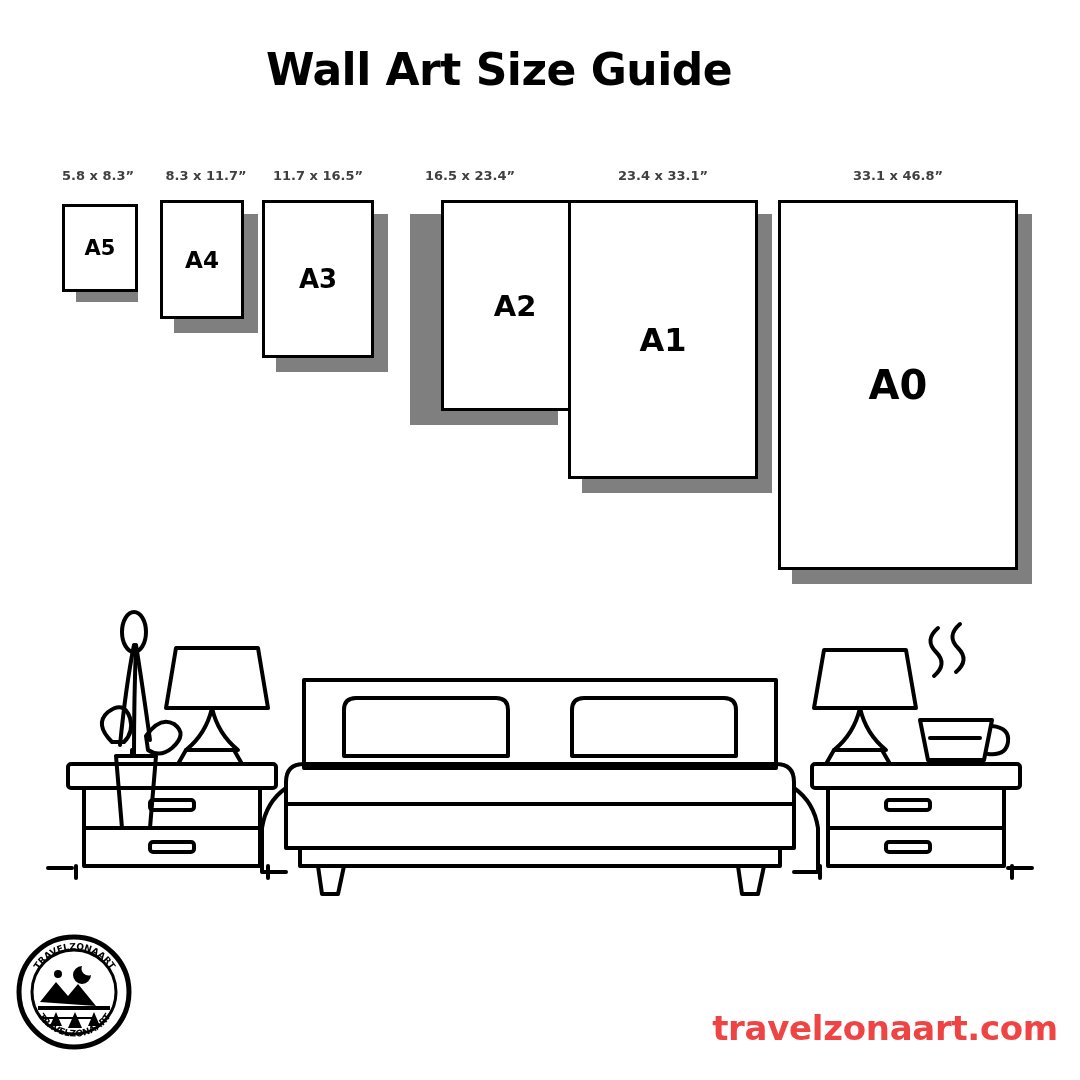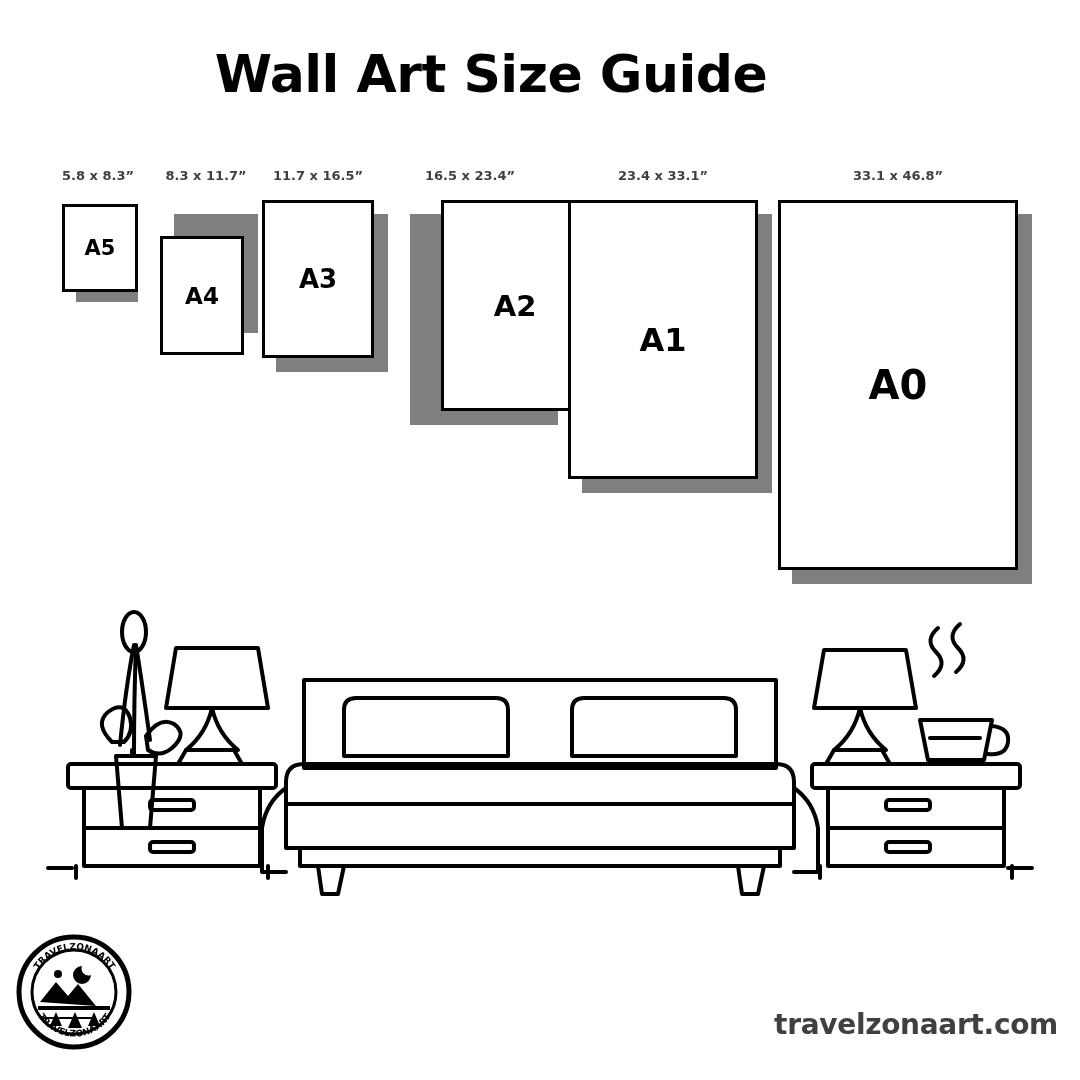--- a/index.html
+++ b/index.html
@@ -11,24 +11,24 @@
     width: 1080px;
     height: 1080px;
     position: relative;
     font-family: "DejaVu Sans", sans-serif;
     overflow: hidden;
   }
 
   .page-title {
     position: absolute;
     top: 44px;
-    left: 0;
+    left: 8px;
     width: 982px;
     text-align: center;
-    font-size: 52px;
+    font-size: 44px;
     font-weight: bold;
     letter-spacing: -0.5px;
     color: #000;
     font-family: "DejaVu Sans", sans-serif;
   }
 
   
   .frames {
     position: absolute;
     left: 0;
@@ -82,43 +82,43 @@
     position: absolute;
     left: 12px;
     top: 930px;
     width: 125px;
     height: 125px;
   }
   .site-url {
     position: absolute;
     right: 22px;
     top: 1008px;
-    font-size: 28px;
-    font-weight: bold;
-    color: #404040;
+    font-size: 34px;
+    font-weight: bold;
+    color: #ef4444;
     letter-spacing: -0.3px;
   }
 </style>
 </head>
 <body>
 
 <div class="page-title">Wall Art Size Guide</div>
 
 <div class="frames">
     <div class="frame-group" style="left: 62px; top: 168px; width: 62px; height: 134px;">
       <div class="frame-dim" style="top: 0px;">5.8 x 8.3”</div>
       <div class="frame-shadow" style="left: 14px; top: 46px; width: 62px; height: 88px;"></div>
       <div class="frame-box" style="left: 0px; top: 36px; width: 76px; height: 88px;">
         <span class="frame-label" style="font-size: 21px;">A5</span>
       </div>
     </div>
     <div class="frame-group" style="left: 160px; top: 168px; width: 92px; height: 165px;">
       <div class="frame-dim" style="top: 0px;">8.3 x 11.7”</div>
       <div class="frame-shadow" style="left: 14px; top: 46px; width: 84px; height: 119px;"></div>
-      <div class="frame-box" style="left: 0px; top: 32px; width: 84px; height: 119px; margin-top: 36px;">
+      <div class="frame-box" style="left: 0px; top: 32px; width: 84px; height: 119px;">
         <span class="frame-label" style="font-size: 23px;">A4</span>
       </div>
     </div>
     <div class="frame-group" style="left: 262px; top: 168px; width: 112px; height: 204px;">
       <div class="frame-dim" style="top: 0px;">11.7 x 16.5”</div>
       <div class="frame-shadow" style="left: 14px; top: 46px; width: 112px; height: 158px;"></div>
       <div class="frame-box" style="left: 0px; top: 32px; width: 112px; height: 158px;">
         <span class="frame-label" style="font-size: 26px;">A3</span>
       </div>
     </div>

